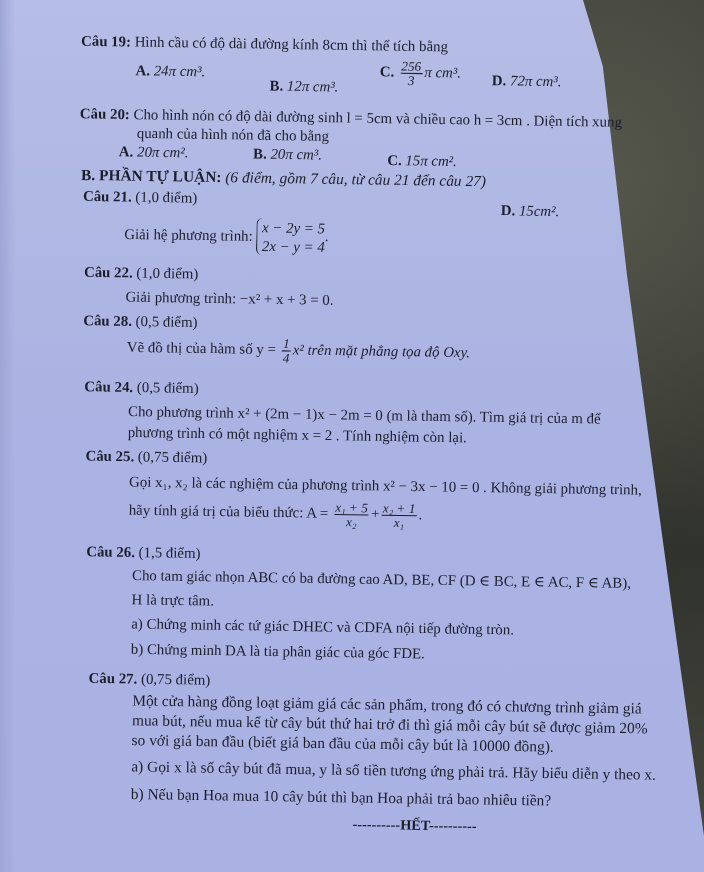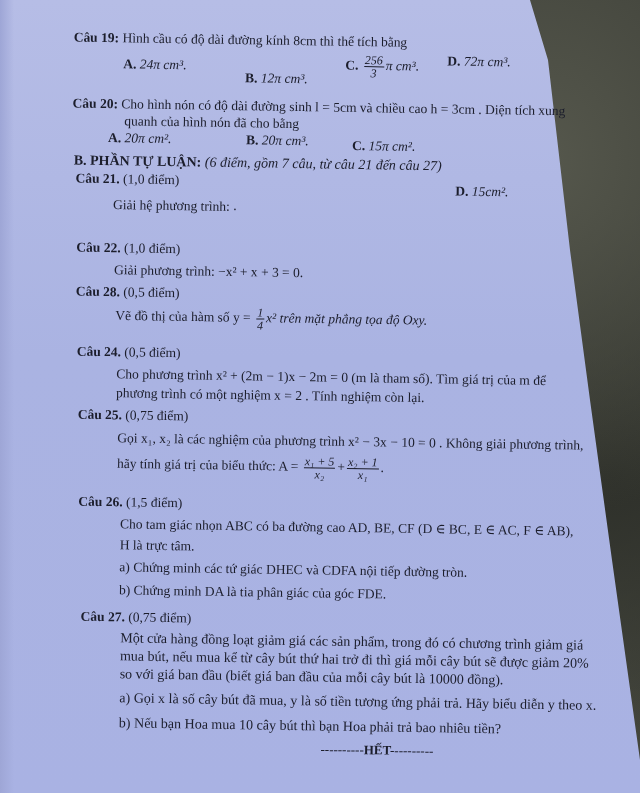--- a/index.html
+++ b/index.html
@@ -33,44 +33,47 @@
 
 <div class="content">
 
   <div class="line" style="left:68px;top:30px;">
     <span class="b">Câu 19:</span>
     <span>Hình cầu có độ dài đường kính 8cm thì thể tích bằng</span>
   </div>
   <div class="line" style="left:118px;top:56px;"><span class="b">A.</span> <span class="i">24π cm³.</span></div>
   <div class="line" style="left:240px;top:56px;margin-top:12px;"><span class="b">B.</span> <span class="i">12π cm³.</span></div>
   <div class="line" style="left:340px;top:50px;"><span class="b">C.</span> <span class="frac"><span class="num">256</span><span>3</span></span><span class="i">π cm³.</span></div>
-  <div class="line" style="left:442px;top:48px;"><span class="b">D.</span> <span class="i">72π cm³.</span></div>
+  <div class="line" style="left:442px;top:60px;"><span class="b">D.</span> <span class="i">72π cm³.</span></div>
 
   <div class="line" style="left:68px;top:96px;">
     <span class="b">Câu 20:</span>
     <span>Cho hình nón có độ dài đường sinh l = 5cm và chiều cao h = 3cm . Diện tích xung</span>
   </div>
   <div class="line" style="left:120px;top:113px;">quanh của hình nón đã cho bằng</div>
   <div class="line" style="left:104px;top:130px;"><span class="b">A.</span> <span class="i">20π cm².</span></div>
-  <div class="line" style="left:242px;top:130px;"><span class="b">B.</span> <span class="i">20π cm³.</span></div>
+  <div class="line" style="left:226px;top:130px;"><span class="b">B.</span> <span class="i">20π cm³.</span></div>
   <div class="line" style="left:348px;top:134px;"><span class="b">C.</span> <span class="i">15π cm².</span></div>
   <div class="line" style="left:452px;top:138px;margin-top:40px;"><span class="b">D.</span> <span class="i">15cm².</span></div>
 
   <div class="line heading" style="left:70px;top:153px;">
     <span class="b">B. PHẦN TỰ LUẬN:</span>
     <span class="i">(6 điểm, gồm 7 câu, từ câu 21 đến câu 27)</span>
   </div>
 
   <div class="line" style="left:72px;top:171px;">
     <span class="b">Câu 21.</span>
     <span>(1,0 điểm)</span>
   </div>
   <div class="line" style="left:110px;top:196px;">
     <span style="vertical-align:middle;">Giải hệ phương trình:</span>
-    .
+    <span class="sys">
+      <span style="display:block">x − 2y = 5</span>
+      <span style="display:block">2x − y = 4</span>
+    </span>.
   </div>
 
   <div class="line" style="left:74px;top:240px;">
     <span class="b">Câu 22.</span>
     <span>(1,0 điểm)</span>
   </div>
   <div class="line" style="left:112px;top:262px;">Giải phương trình: −x² + x + 3 = 0.</div>
 
   <div class="line" style="left:74px;top:284px;">
     <span class="b">Câu 28.</span>

